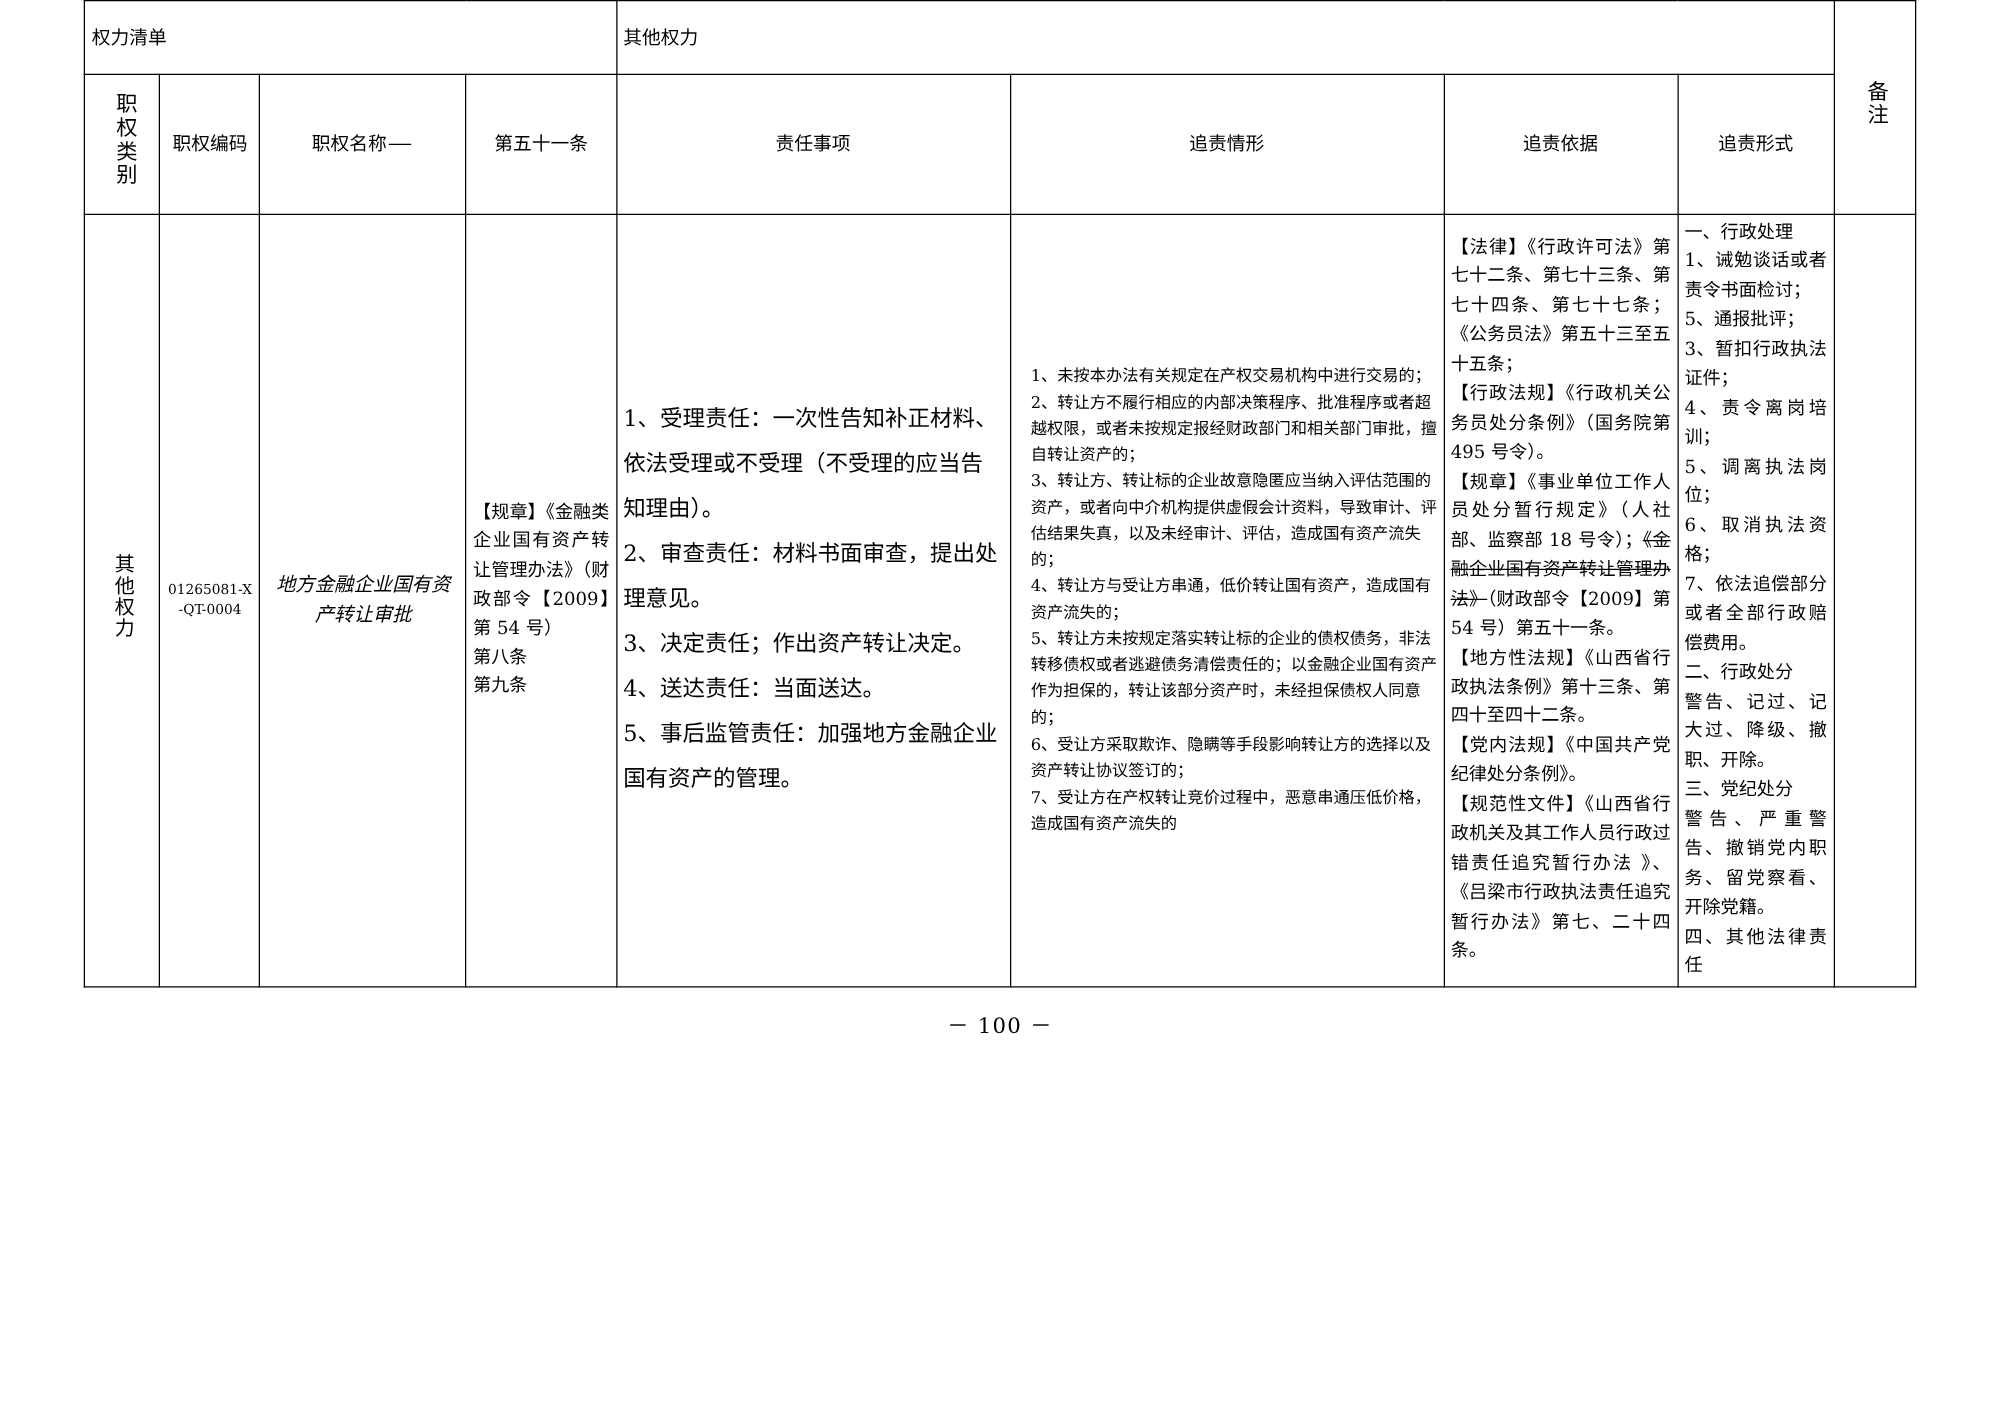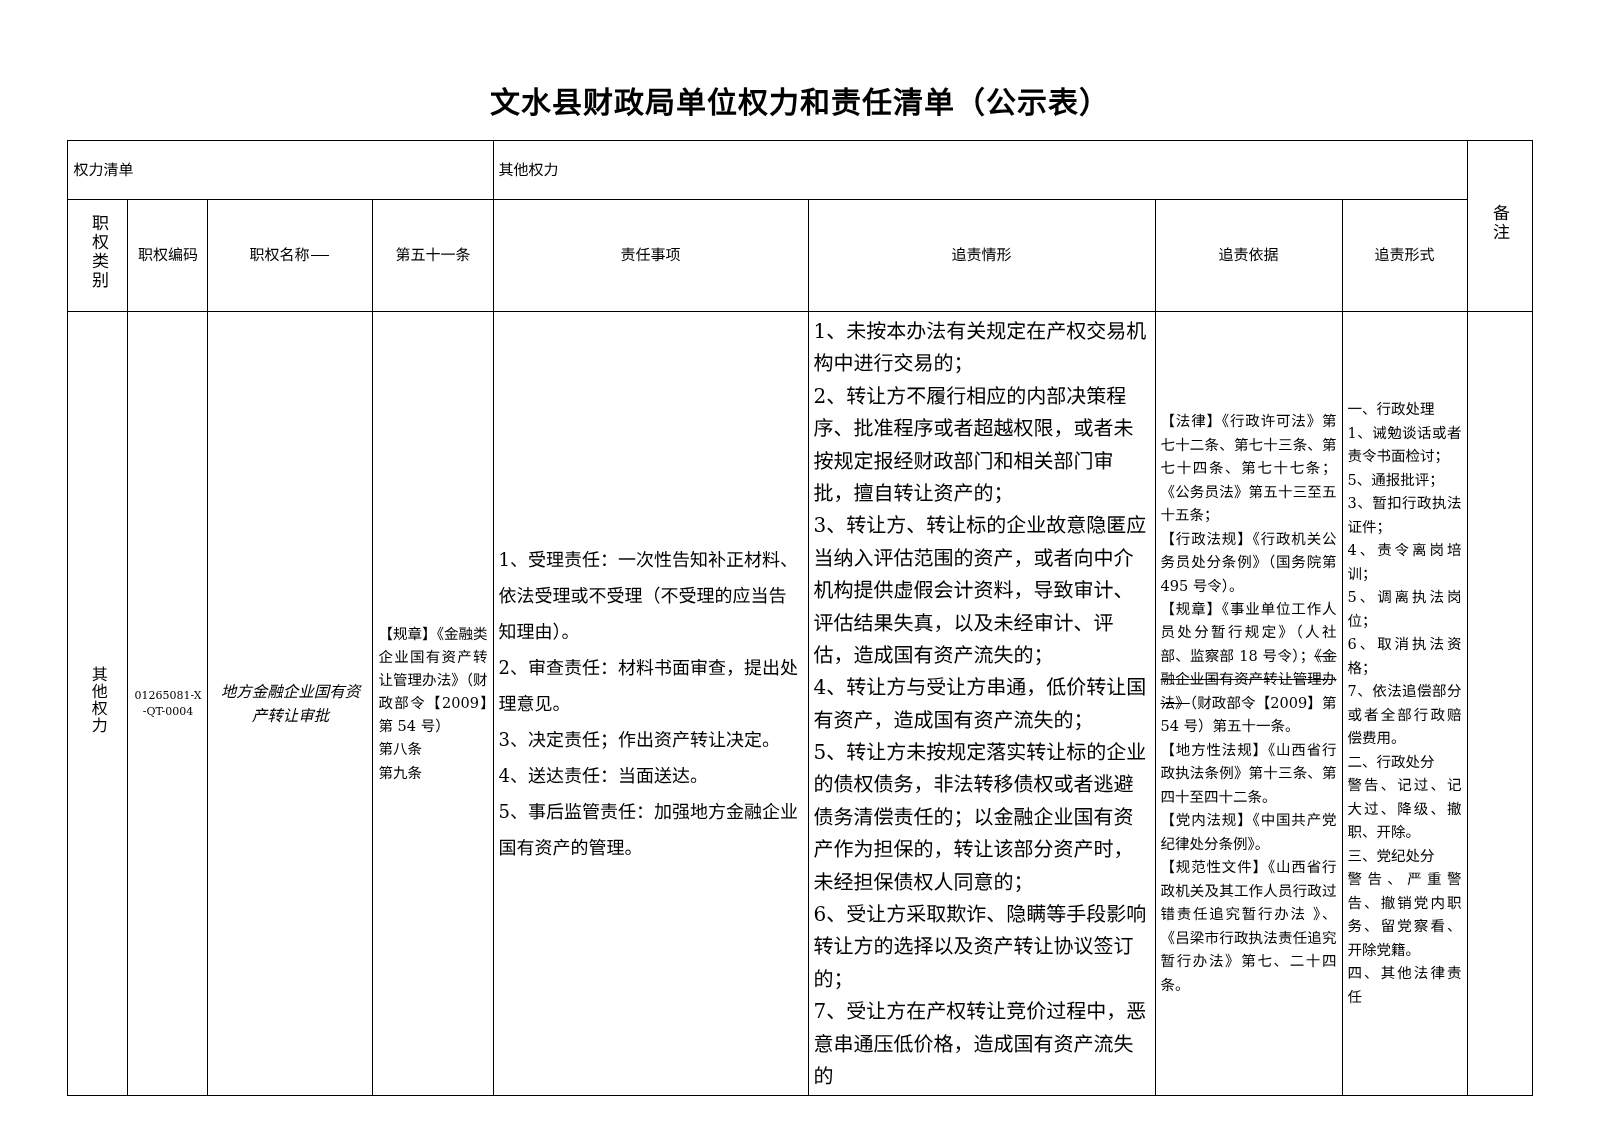--- a/index.html
+++ b/index.html
@@ -129,21 +129,21 @@
   .case-list p,
   .legal-text p,
   .form-text p,
   .basis-text p {
     margin: 0;
   }
 
   .duty-list { line-height: 2.0; font-size: 18px; }
   .duty-list p { text-indent: 0; }
 
-  .case-list { line-height: 1.62; font-size: 20px; }
+  .case-list { line-height: 1.62; font-size: 13px; margin-left: 11px; }
 
   .legal-text {
     font-size: 14.5px;
     line-height: 1.62;
     text-align: justify;
     text-align-last: left;
   }
 
   .form-text {
     font-size: 14.5px;
@@ -173,21 +173,20 @@
     display: flex;
     align-items: center;
     justify-content: center;
   }
 </style>
 </head>
 <body>
 
 <div class="page">
 
-  <h1 class="doc-title">文水县财政局单位权力和责任清单（公示表）</h1>
 
   <table class="main-table">
     <colgroup>
       <col class="c-type">
         <col class="c-code">
         <col class="c-name">
         <col class="c-basis">
       <col class="c-duty">
         <col class="c-case">
         <col class="c-legal">
@@ -297,14 +296,15 @@
               <p>四、其他法律责任</p>
             </div>
         </td>
         <td class="body-cell">
           <div></div>
         </td>
       </tr>
     </tbody>
   </table>
 
+  <div class="page-number">－ 100 －</div>
 
 </div>
 
 </body></html>

